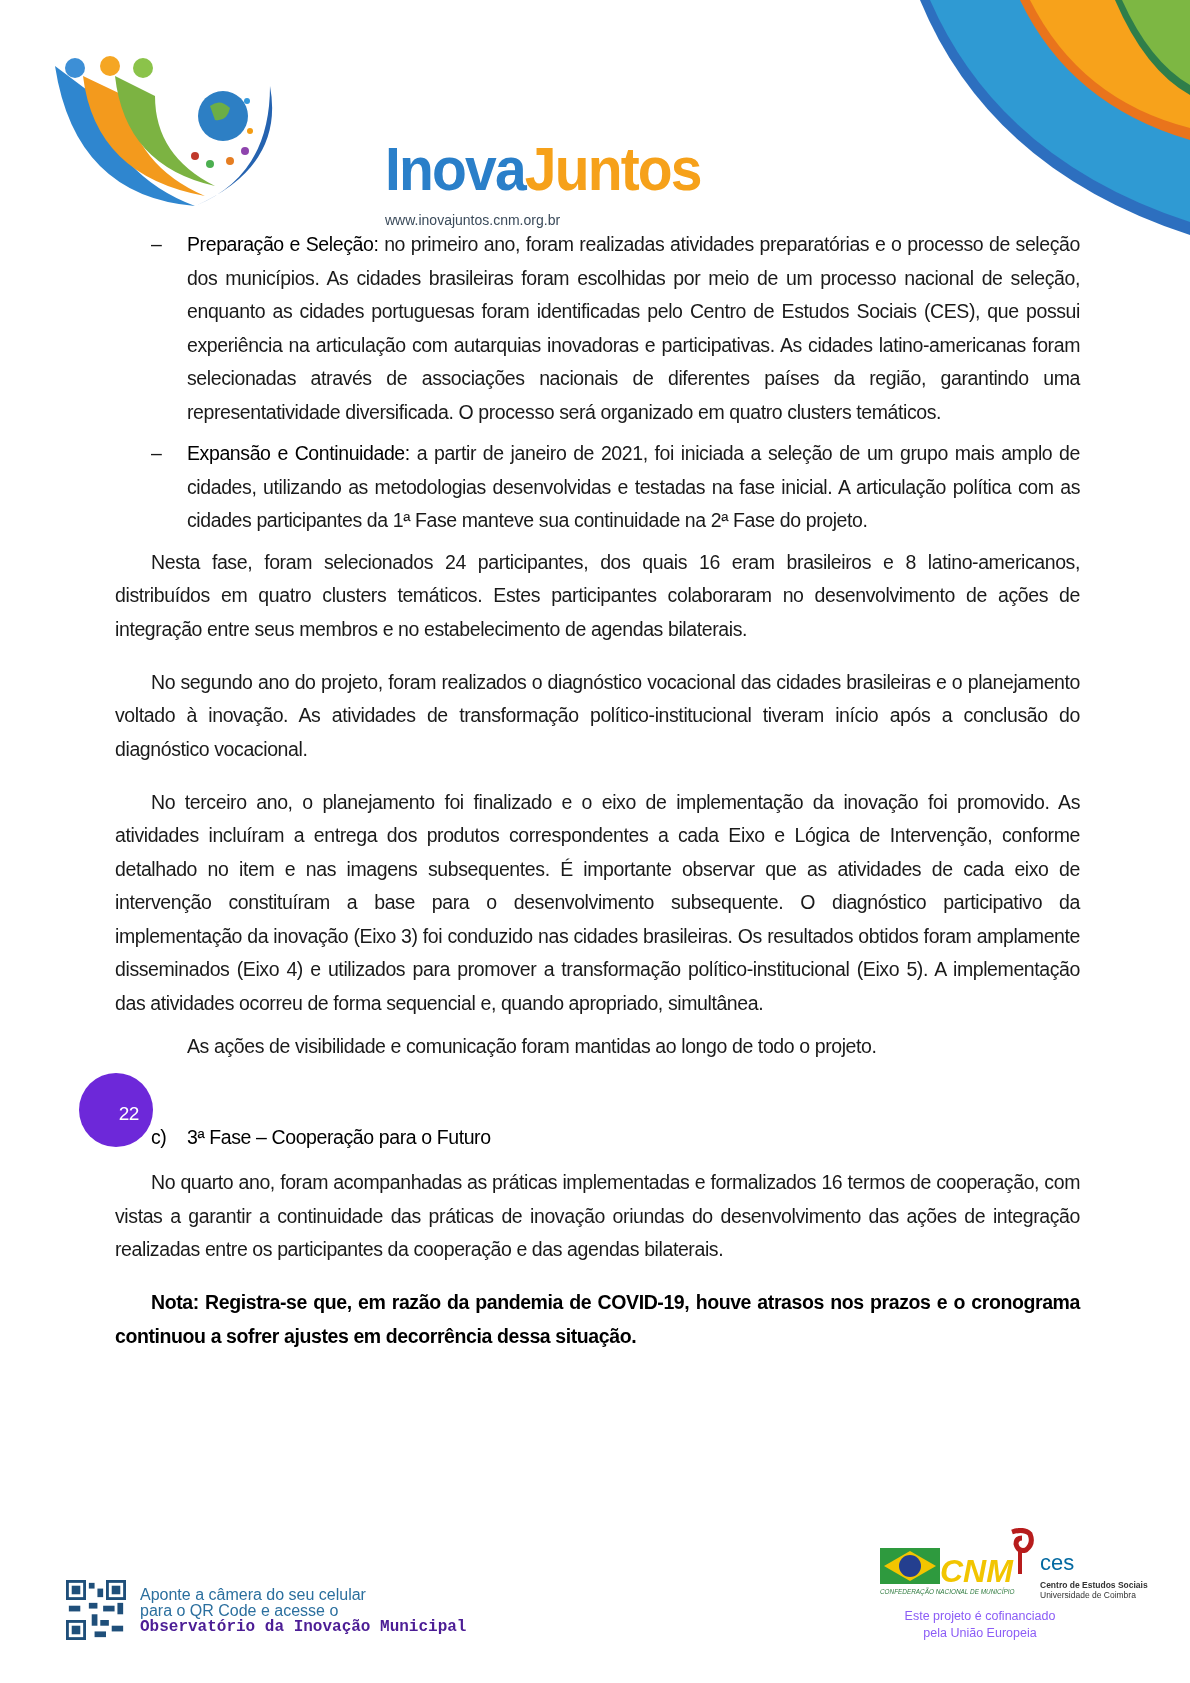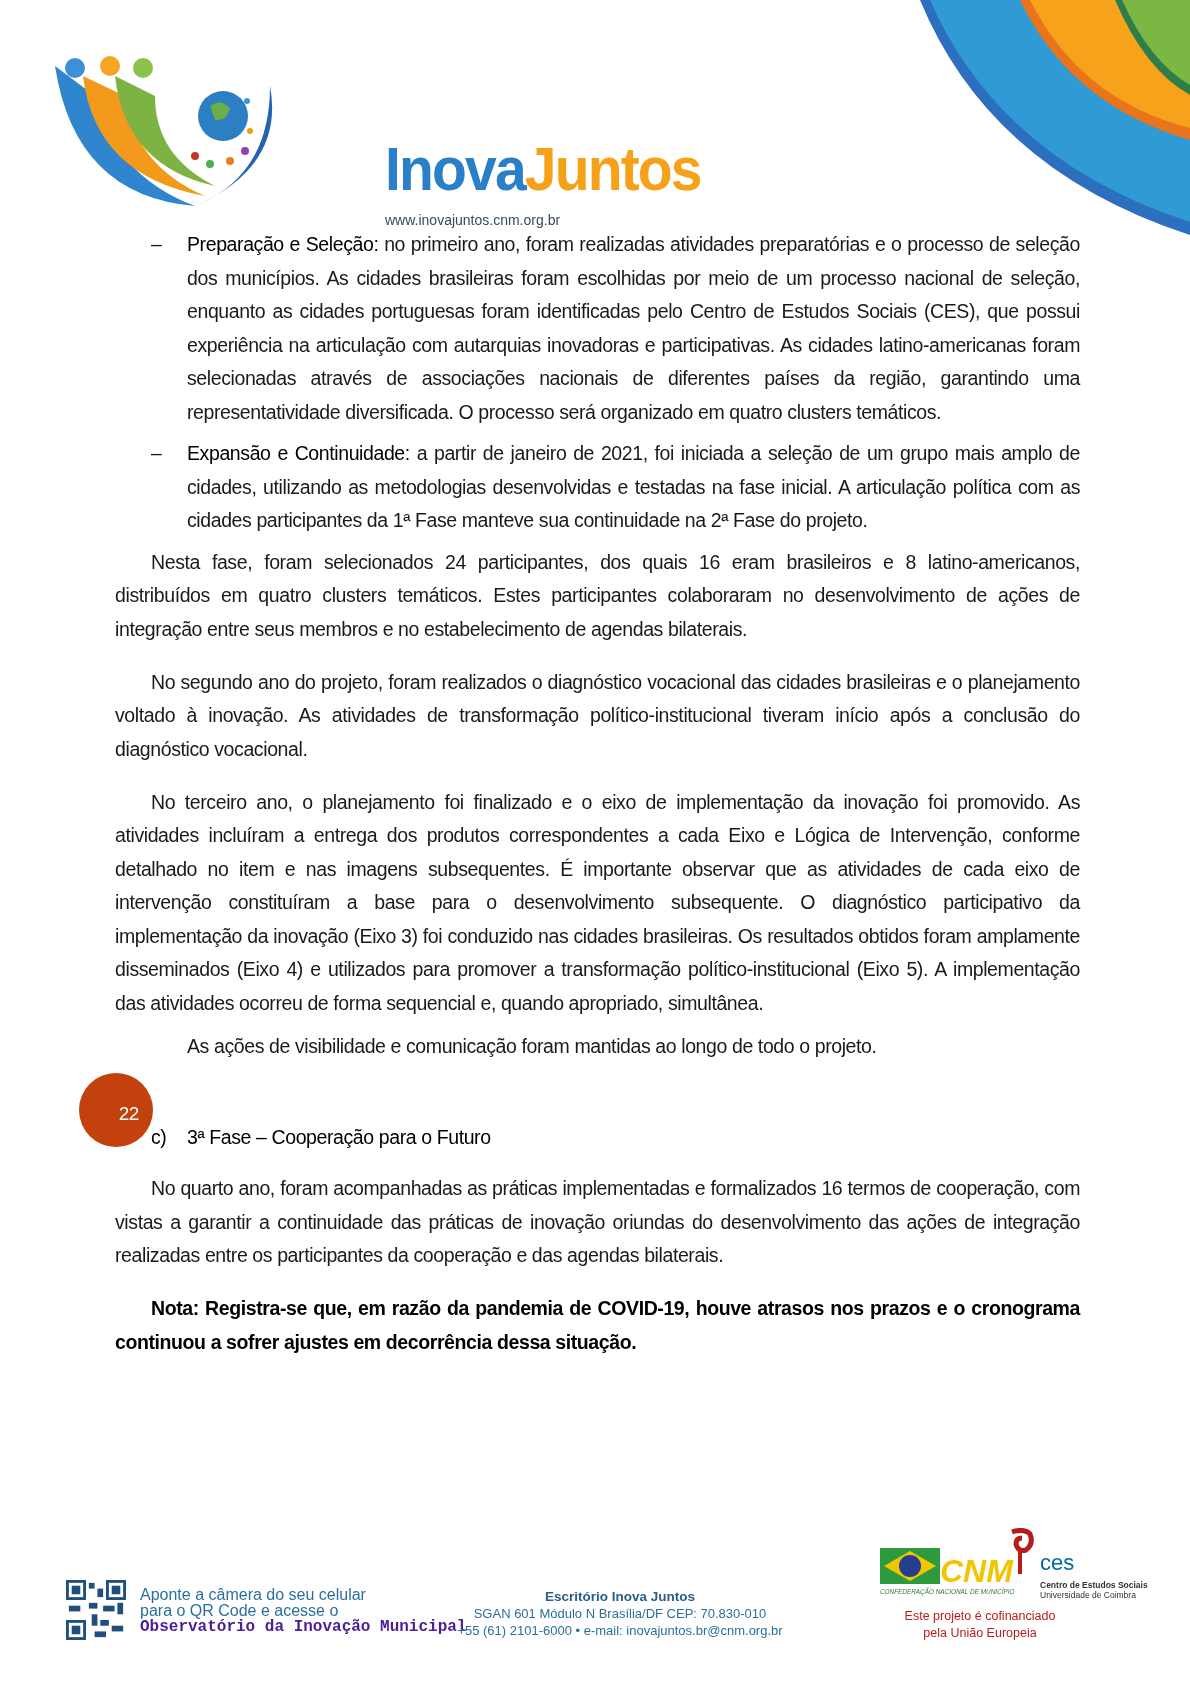--- a/index.html
+++ b/index.html
@@ -12,34 +12,34 @@
   .brand-url { position:absolute; left:330px; top:156px; font-size:14px; color:#3a4a5a; }
   .content { position:absolute; left:115px; top:228px; width:965px; font-family:"Liberation Sans Narrow","Liberation Sans", sans-serif; font-size:19.5px; line-height:33.5px; letter-spacing:-0.4px; }
   .bullet { position:relative; padding-left:72px; text-align:justify; margin-bottom:8px; }
   .bullet .dash { position:absolute; left:36px; top:0; }
   .bullet b, .heading b, .nota b { font-weight:normal; color:#000; }
   .heading { margin-top:57px; padding-left:36px; margin-bottom:8px; }
   .heading .lbl { display:inline-block; width:36px; }
   .para { text-indent:36px; text-align:justify; margin-bottom:10px; }
   .para.indent2 { padding-left:72px; text-indent:0; margin-top:8px; }
   .nota { text-indent:36px; text-align:justify; font-weight:bold; color:#000; }
-  .pagenum { position:absolute; left:-36px; top:845px; width:74px; height:74px; border-radius:50%; background:#c2410c; }
+  .pagenum { position:absolute; left:-36px; top:845px; width:74px; height:74px; border-radius:50%; background:#6d28d9; }
   .pagenum span { position:absolute; right:14px; top:24px; color:#fff; font-size:19px; }
   .footer { position:absolute; left:0; top:1520px; width:1190px; height:163px; }
   .qr { position:absolute; left:66px; top:60px; width:60px; height:60px; }
   .qr-text { position:absolute; left:140px; top:67px; font-size:16px; color:#2b6f9e; line-height:16px; }
   .qr-text .strong { font-weight:bold; color:#4c1d95;font-family:Liberation Mono, monospace; }
   .office { position:absolute; left:420px; top:68px; width:400px; text-align:center; font-size:13px; color:#2b6f9e; line-height:17px; }
   .office .t { font-weight:bold; color:#2a5e86; font-size:13.5px; }
   .cnm { position:absolute; left:848px; top:22px; width:135px; height:58px;padding-left:32px; }
   .ces { position:absolute; left:1008px; top:8px; width:160px; height:80px; }
   .ces-word { position:absolute; left:32px; top:22px; font-size:22px; color:#0369a1; }
   .ces-sub { position:absolute; left:32px; top:52px; font-size:8.5px; color:#333; line-height:10px; }
   .ces-sub b { font-weight:bold; }
-  .cofin { position:absolute; left:880px; top:88px; width:200px; text-align:center; font-size:12.5px; color:#b91c1c; line-height:17px; }
+  .cofin { position:absolute; left:880px; top:88px; width:200px; text-align:center; font-size:12.5px; color:#8b5cf6; line-height:17px; }
 </style>
 </head>
 <body>
 
 <svg class="corner" viewBox="0 0 330 240">
   <path d="M60,0 Q130,170 330,235 L330,0 Z" fill="#2d6fbf"></path>
   <path d="M70,0 Q140,160 330,222 L330,0 Z" fill="#2f9ad3"></path>
   <path d="M160,0 Q210,105 330,140 L330,0 Z" fill="#e9741c"></path>
   <path d="M170,0 Q220,100 330,128 L330,0 Z" fill="#f7a21b"></path>
   <path d="M255,0 Q285,70 330,95 L330,0 Z" fill="#2f7e4a"></path>
@@ -79,21 +79,21 @@
   </div>
 
   <p class="para" style="margin-top:8px">Nesta fase, foram selecionados 24 participantes, dos quais 16 eram brasileiros e 8 latino-americanos, distribuídos em quatro clusters temáticos. Estes participantes colaboraram no desenvolvimento de ações de integração entre seus membros e no estabelecimento de agendas bilaterais.</p>
   <p class="para">No segundo ano do projeto, foram realizados o diagnóstico vocacional das cidades brasileiras e o planejamento voltado à inovação. As atividades de transformação político-institucional tiveram início após a conclusão do diagnóstico vocacional.</p>
   <p class="para">No terceiro ano, o planejamento foi finalizado e o eixo de implementação da inovação foi promovido. As atividades incluíram a entrega dos produtos correspondentes a cada Eixo e Lógica de Intervenção, conforme detalhado no item e nas imagens subsequentes. É importante observar que as atividades de cada eixo de intervenção constituíram a base para o desenvolvimento subsequente. O diagnóstico participativo da implementação da inovação (Eixo 3) foi conduzido nas cidades brasileiras. Os resultados obtidos foram amplamente disseminados (Eixo 4) e utilizados para promover a transformação político-institucional (Eixo 5). A implementação das atividades ocorreu de forma sequencial e, quando apropriado, simultânea.</p>
   <p class="para indent2">As ações de visibilidade e comunicação foram mantidas ao longo de todo o projeto.</p>
 
   <div class="heading">
     <b class="lbl">c)</b><b>3ª Fase – Cooperação para o Futuro</b>
   </div>
-  <p class="para" style="margin-top:18px">No quarto ano, foram acompanhadas as práticas implementadas e formalizados 16 termos de cooperação, com vistas a garantir a continuidade das práticas de inovação oriundas do desenvolvimento das ações de integração realizadas entre os participantes da cooperação e das agendas bilaterais.</p>
+  <p class="para" style="margin-top:12px">No quarto ano, foram acompanhadas as práticas implementadas e formalizados 16 termos de cooperação, com vistas a garantir a continuidade das práticas de inovação oriundas do desenvolvimento das ações de integração realizadas entre os participantes da cooperação e das agendas bilaterais.</p>
   <p class="nota">Nota: Registra-se que, em razão da pandemia de COVID-19, houve atrasos nos prazos e o cronograma continuou a sofrer ajustes em decorrência dessa situação.</p>
 
   <div class="pagenum">
     <span>22</span>
   </div>
 </div>
 
 <div class="footer">
   <svg class="qr" viewBox="0 0 21 21">
     <rect width="21" height="21" fill="#fff"></rect>
@@ -115,25 +115,20 @@
     <rect x="9" y="12" width="2" height="4" fill="#1f4f7a"></rect>
       <rect x="12" y="14" width="3" height="2" fill="#1f4f7a"></rect>
     <rect x="16" y="16" width="4" height="2" fill="#1f4f7a"></rect>
       <rect x="10" y="18" width="4" height="2" fill="#1f4f7a"></rect>
   </svg>
   <div class="qr-text">
     <div>Aponte a câmera do seu celular</div>
     <div>para o QR Code e acesse o</div>
     <div class="strong">Observatório da Inovação Municipal</div>
   </div>
-  <div class="office">
-    <div class="t">Escritório Inova Juntos</div>
-    <div>SGAN 601 Módulo N Brasília/DF  CEP: 70.830-010</div>
-    <div>+55 (61) 2101-6000   •   e-mail: inovajuntos.br@cnm.org.br</div>
-  </div>
   <div class="cnm">
     <svg width="135" height="58" viewBox="0 0 135 58">
       <rect x="0" y="6" width="60" height="36" fill="#2e9a3e"></rect>
       <polygon points="4,24 30,9 56,24 30,39" fill="#f2c500"></polygon>
       <circle cx="30" cy="24" r="11" fill="#243f8f"></circle>
       <text x="60" y="40" font-family="Liberation Sans, sans-serif" font-weight="bold" font-style="italic" font-size="32" fill="#f2c500">CNM</text>
       <text x="0" y="52" font-family="Liberation Sans, sans-serif" font-style="italic" font-size="6.4" fill="#2e7a3e">CONFEDERAÇÃO NACIONAL DE MUNICÍPIOS</text>
     </svg>
   </div>
   <div class="ces">

